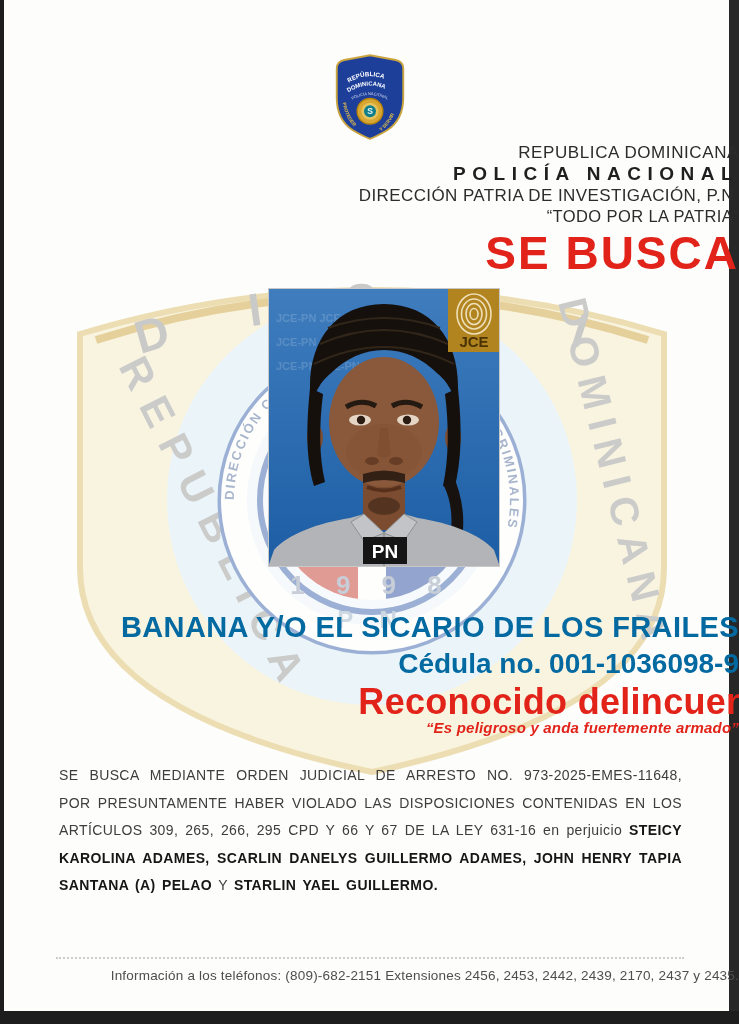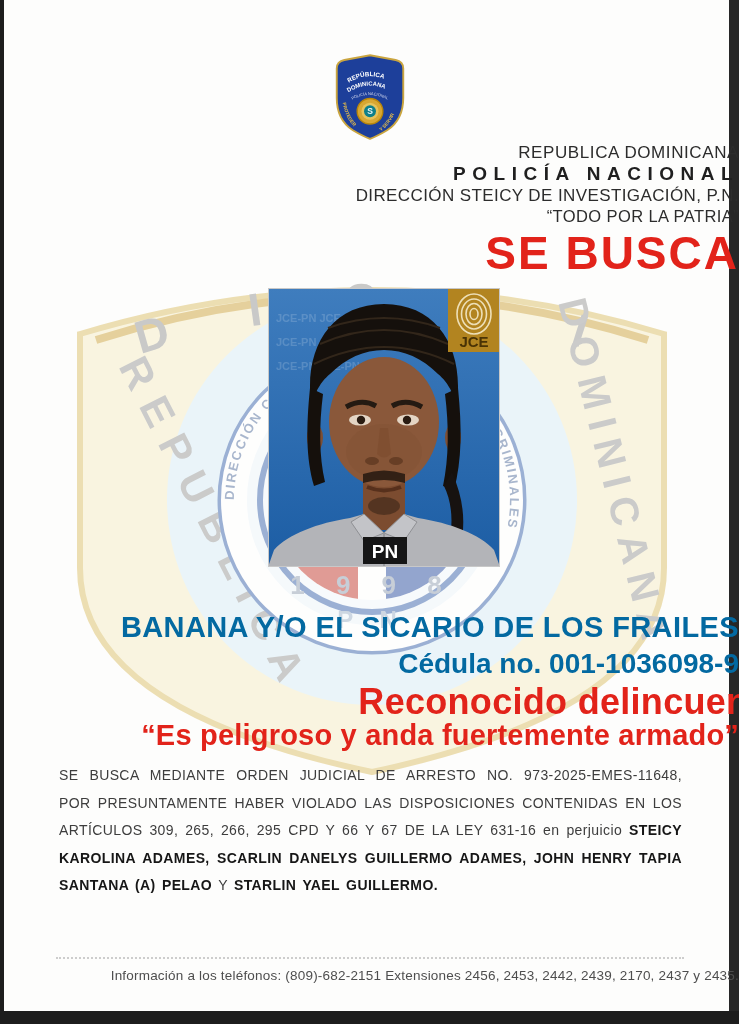--- a/index.html
+++ b/index.html
@@ -16,21 +16,21 @@
   .hdr-dir       { top:186px; font-size:17px; color:#2c2c2c; letter-spacing:.4px; }
   .hdr-motto     { top:207px; font-size:16.5px; color:#2c2c2c; letter-spacing:.4px;padding-left:40px; }
 
   .se-busca { top:226px; font-size:46px; font-weight:700; color:#e2231a; letter-spacing:2px;padding-left:9px; }
 
   .name1  { top:574px; font-size:29px; font-weight:700; color:#141414; white-space:nowrap; letter-spacing:.4px; }
   .name2  { top:611px; font-size:29px; font-weight:700; color:#0369a1; white-space:nowrap; letter-spacing:.4px; }
   .cedula { top:648px; font-size:28px; font-weight:700; color:#0369a1; white-space:nowrap; }
 
   .status  { top:681px; font-size:36px; font-weight:700; color:#e2231a; letter-spacing:.3px;margin-left:42px; }
-  .warning { top:719px; font-size:29px; font-weight:700; color:#e2231a; letter-spacing:.2px; }
+  .warning { top:719px; font-size:15px; font-weight:700; color:#e2231a; letter-spacing:.2px;font-style:italic; }
 
   .body-text { left:59px; top:762px; width:623px; font-size:14px; line-height:27.5px;
                text-align:justify; color:#3d3d3d; letter-spacing:.4px; word-spacing:2px; }
   .body-text b { color:#161616; font-weight:700; }
 
   .divider { left:56px; top:957px; width:628px; border-top:2px dotted #cdcdcd; height:0; }
   .footer  { top:968px; font-size:13.5px; color:#4e4e4e; letter-spacing:.2px; }
 
   .wm { opacity:.5; pointer-events:none; }
   .content { position:absolute; left:0; top:0; width:100%; height:100%; }
@@ -105,21 +105,21 @@
       <circle cx="40" cy="62" r="6.3" fill="#0e7f8a"></circle>
       <text x="40" y="65.3" text-anchor="middle" font-size="9" font-weight="bold" fill="#eaf6f6">S</text>
       <text font-size="5" font-weight="bold" fill="#e3bb4a">
         <textPath href="#bArcL" startOffset="3">PROTEGER</textPath></text>
       <text font-size="5" font-weight="bold" fill="#e3bb4a">
         <textPath href="#bArcR" startOffset="3">Y SERVIR</textPath></text>
     </svg>
 
     <div class="abs ctr hdr-country">REPUBLICA DOMINICANA</div>
     <div class="abs ctr hdr-inst">POLICÍA NACIONAL</div>
-    <div class="abs ctr hdr-dir">DIRECCIÓN STEICY DE INVESTIGACIÓN, P.N.</div>
+    <div class="abs ctr hdr-dir">DIRECCIÓN PATRIA DE INVESTIGACIÓN, P.N.</div>
     <div class="abs ctr hdr-motto">“TODO POR LA PATRIA”</div>
 
     <div class="abs ctr se-busca">SE BUSCA</div>
 
     <svg class="abs" style="left:268px;top:288px;" width="232" height="279" viewBox="0 0 232 279">
       <defs>
         <linearGradient id="phBg" x1="0" y1="0" x2="0" y2="1">
           <stop offset="0" stop-color="#3f7dbe"></stop>
             <stop offset="1" stop-color="#1c5da4"></stop>
         </linearGradient>

